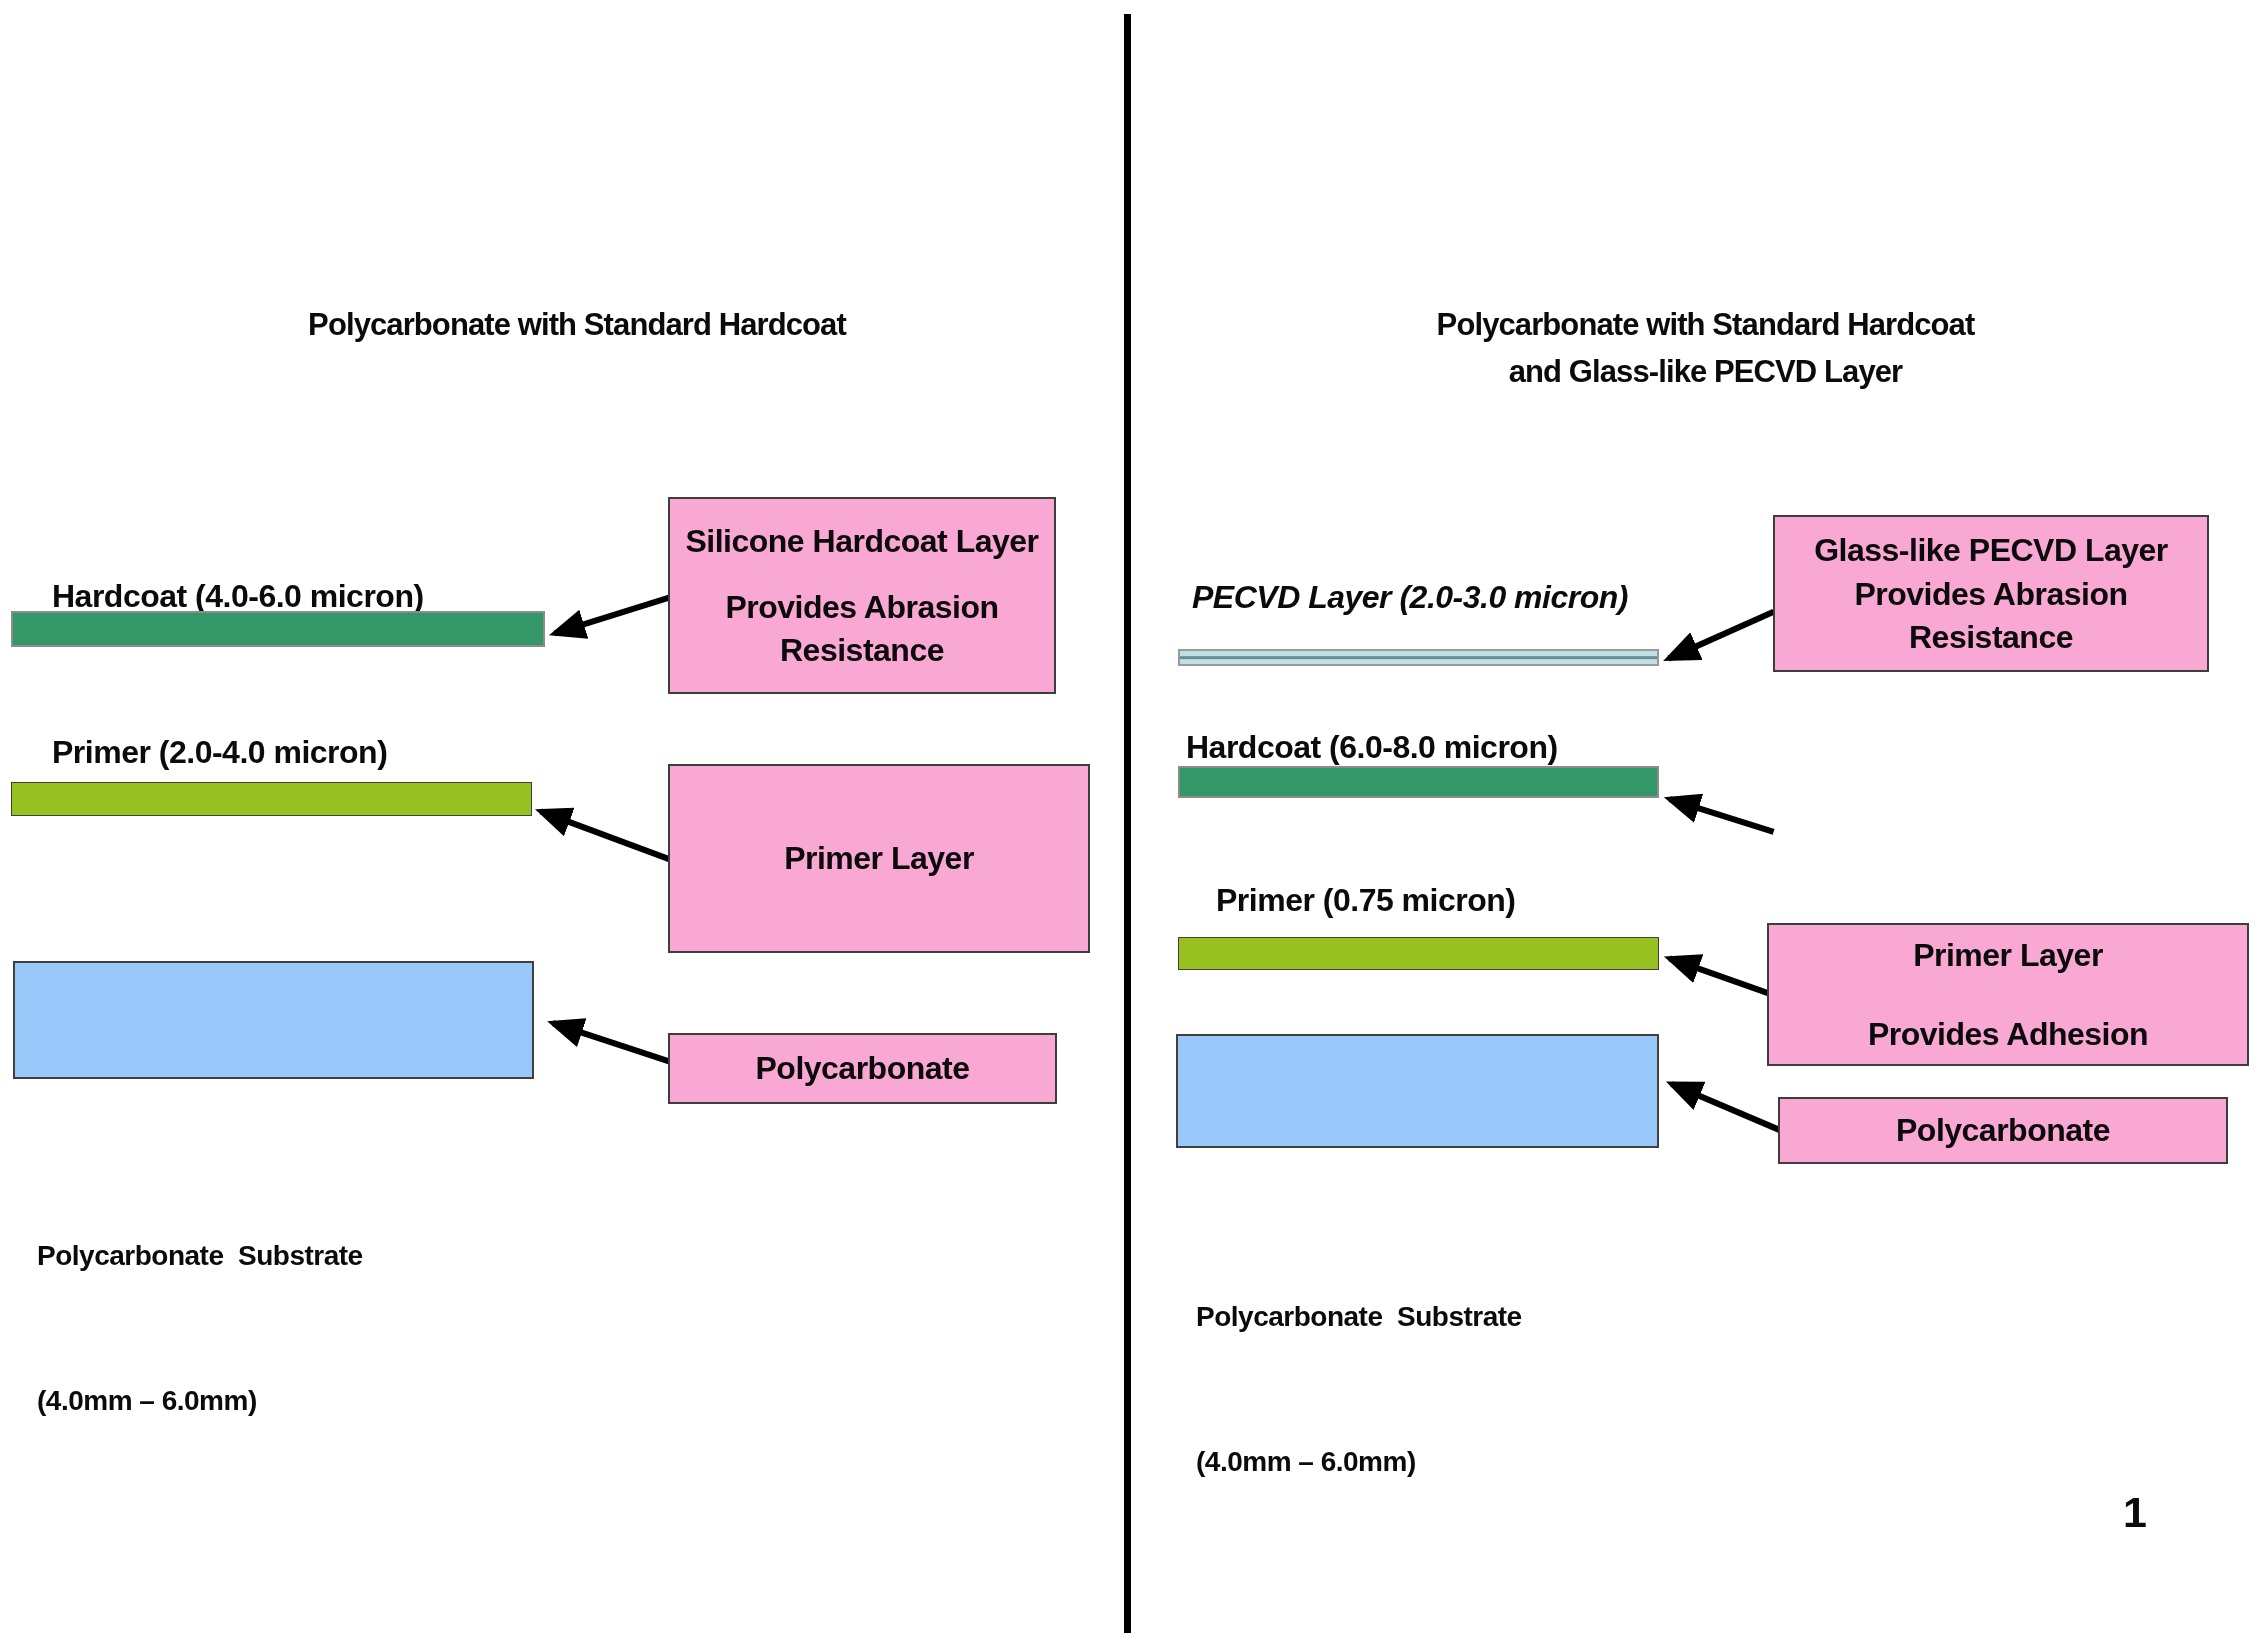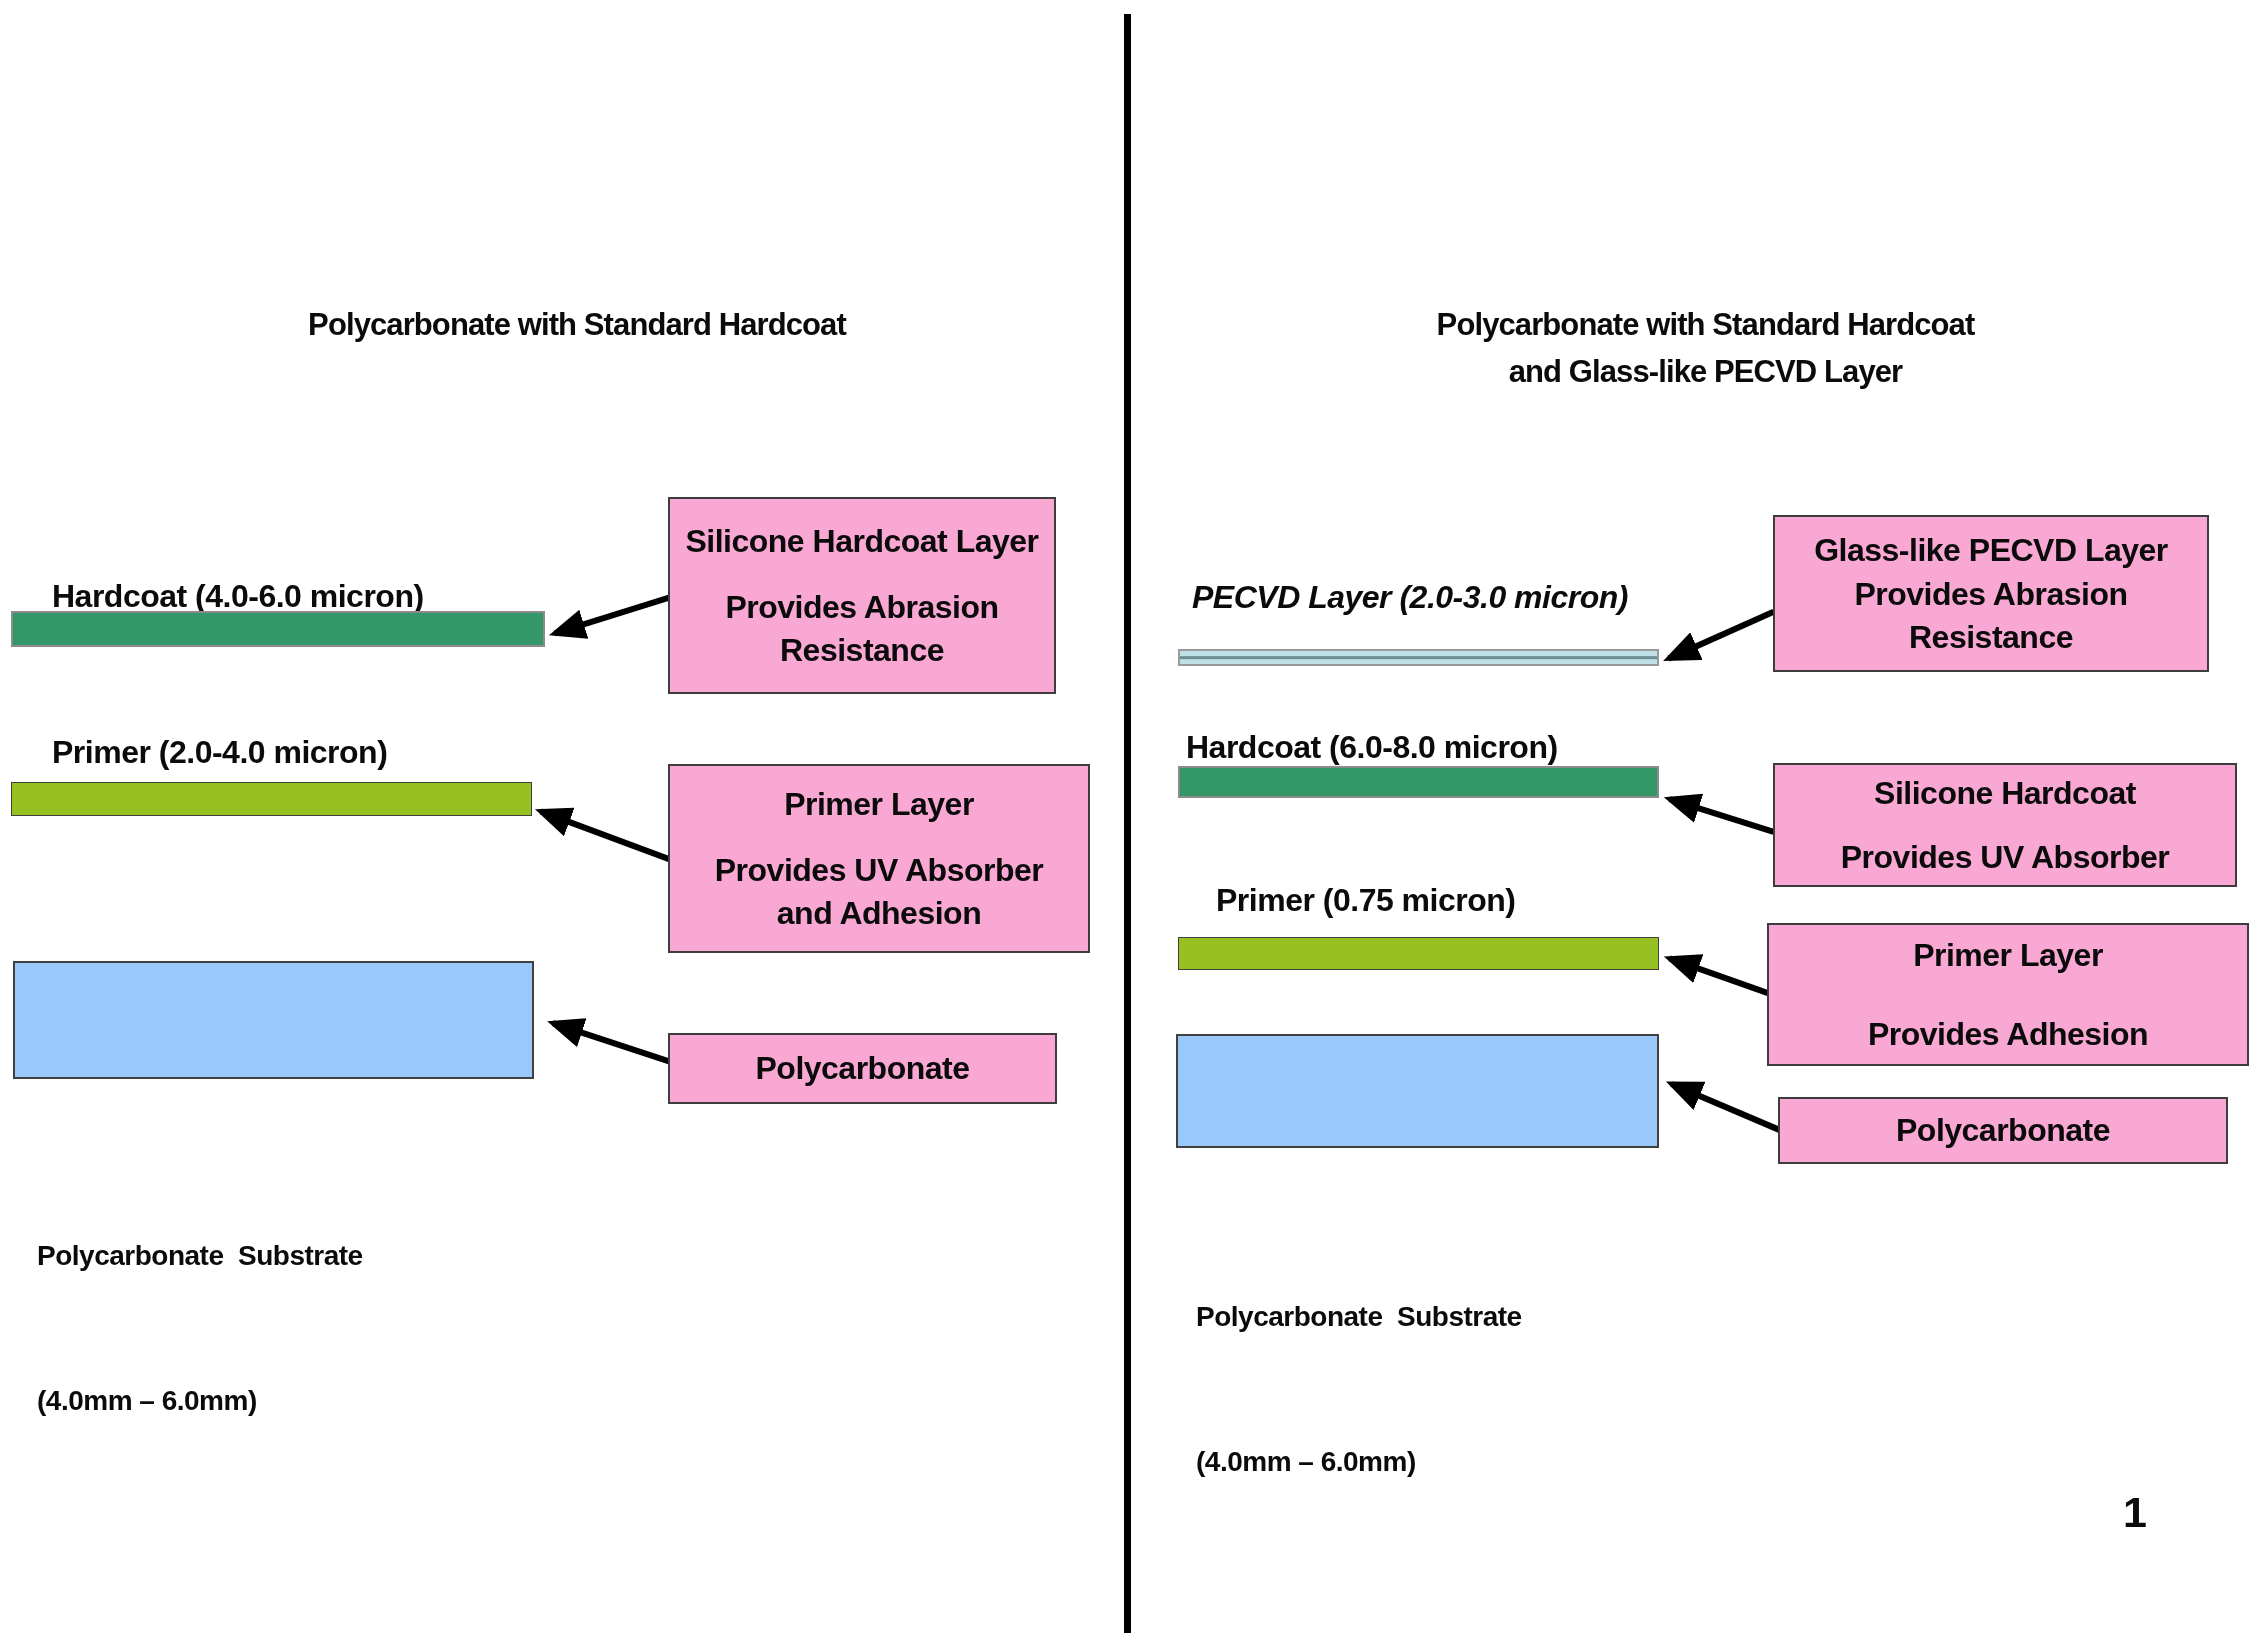--- a/index.html
+++ b/index.html
@@ -63,21 +63,20 @@
     <div>(4.0mm – 6.0mm)</div>
   </div>
 
   <div class="callout" style="left:668px; top:497px; width:388px; height:197px;">
     <div>Silicone Hardcoat Layer</div>
     <div>Provides Abrasion Resistance</div>
   </div>
 
   <div class="callout" style="left:668px; top:764px; width:422px; height:189px;">
     <div>Primer Layer</div>
-    <div>Provides UV Absorber and Adhesion</div>
   </div>
 
   <div class="callout" style="left:668px; top:1033px; width:389px; height:71px;">
     <div>Polycarbonate</div>
   </div>
 
   <div class="title" style="left:1209px; top:302px; width:993px;">
     <div>Polycarbonate with Standard Hardcoat</div>
     <div>and Glass-like PECVD Layer</div>
   </div>
@@ -97,24 +96,20 @@
   <div class="sub-label" style="left:1196px; top:1197px;">
     <div>Polycarbonate  Substrate</div>
     <div>(4.0mm – 6.0mm)</div>
   </div>
 
   <div class="callout" style="left:1773px; top:515px; width:436px; height:157px; gap:2px;">
     <div>Glass-like PECVD Layer</div>
     <div>Provides Abrasion Resistance</div>
   </div>
 
-  <div class="callout" style="left:1773px; top:763px; width:464px; height:124px; gap:22.5px;">
-    <div>Silicone Hardcoat</div>
-    <div>Provides UV Absorber</div>
-  </div>
 
   <div class="callout" style="left:1767px; top:923px; width:482px; height:143px; gap:37px;">
     <div>Primer Layer</div>
     <div>Provides Adhesion</div>
   </div>
 
   <div class="callout" style="left:1778px; top:1097px; width:450px; height:67px;">
     <div>Polycarbonate</div>
   </div>
 

